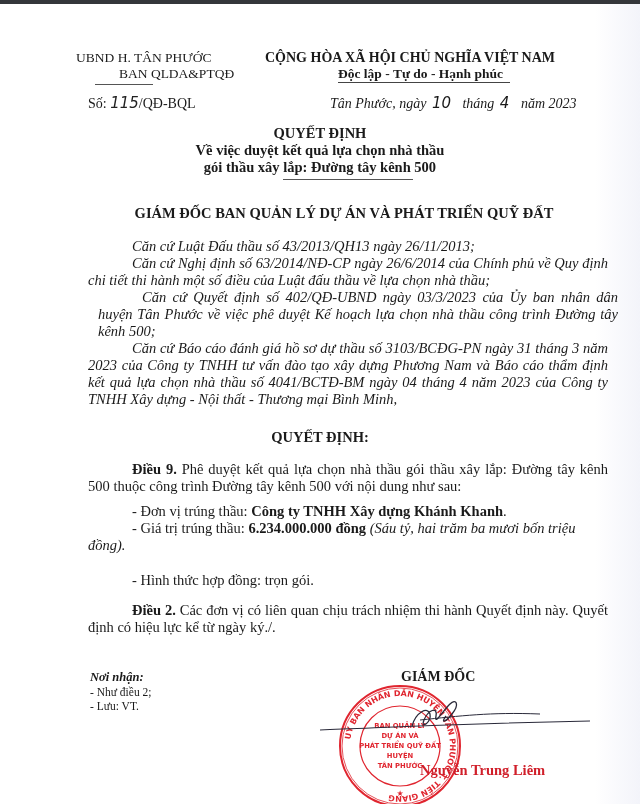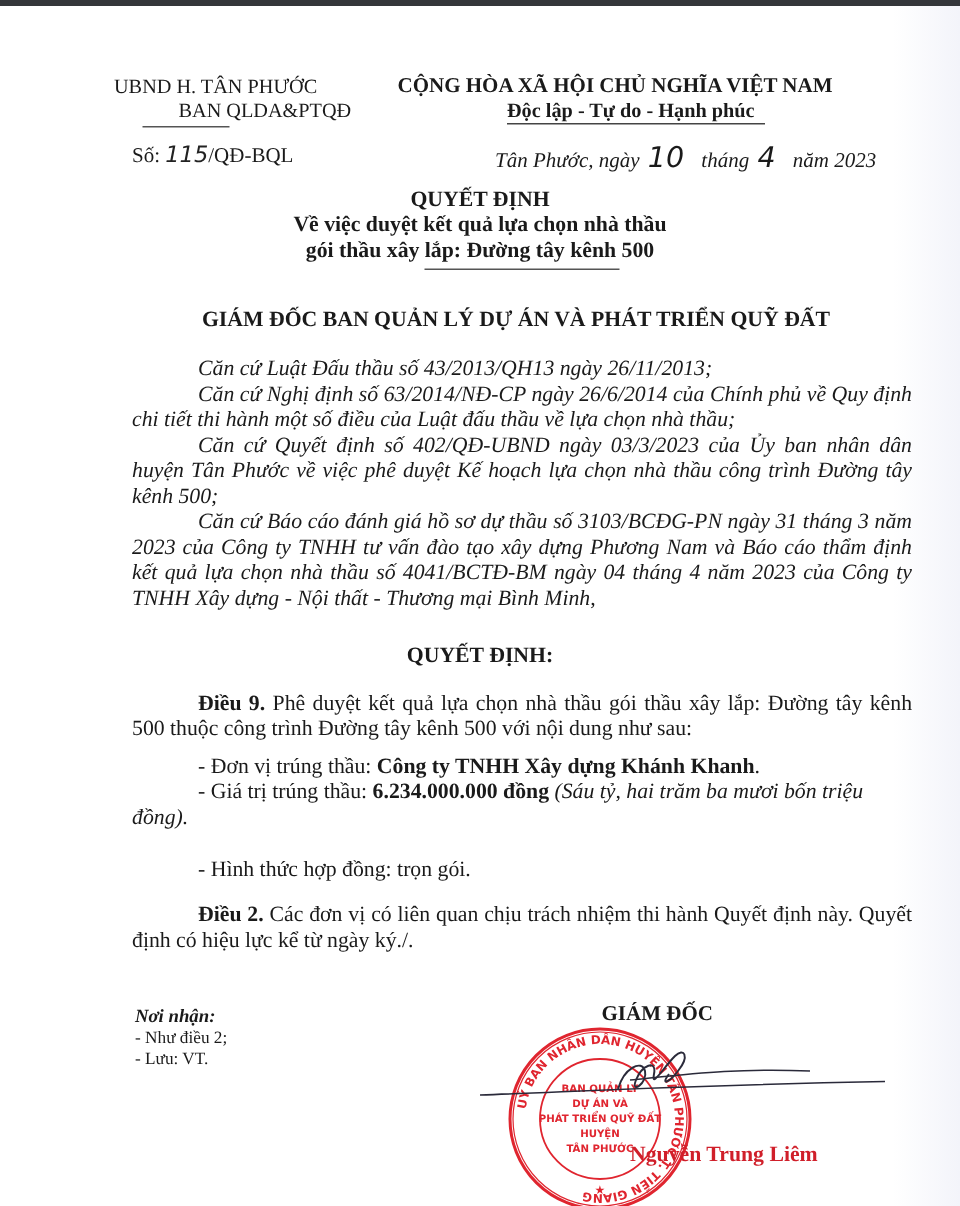--- a/index.html
+++ b/index.html
@@ -24,41 +24,41 @@
     .org1 { left: 76px; top: 46px; font-size: 13.5px; }
     .org2 { left: 79px; top: 62px; font-size: 13.5px; font-weight: normal; margin-left: 40px; }
     .org-line { left: 95px; top: 80px; width: 58px; height: 1px; background: #555; }
     .nation { left: 265px; top: 46px; font-size: 14px; font-weight: bold; }
     .motto { left: 338px; top: 62px; font-size: 13.5px; font-weight: bold; }
     .motto-line { left: 338px; top: 78px; width: 172px; height: 1px; background: #444; }
 
     .docno { left: 88px; top: 90px; font-size: 14px; }
     .docno .hand { font-family: "DejaVu Sans", sans-serif; font-style: italic; font-size: 15px; color: #222; }
     .place { left: 330px; top: 90px; font-size: 14px; font-style: italic; }
-    .place .hand { font-family: "DejaVu Sans", sans-serif; font-style: italic; font-size: 19px; margin: 0 8px 12px 2px; }
+    .place .hand { font-family: "DejaVu Sans", sans-serif; font-style: italic; font-size: 15px; margin: 0 8px 12px 2px; }
 
     .center { left: 0; width: 640px; text-align: center; }
     .title1 { top: 121px; font-size: 14.5px; font-weight: bold; }
     .title2 { top: 138px; font-size: 14.5px; font-weight: bold; }
     .title3 { top: 155px; font-size: 14.5px; font-weight: bold; }
     .title-line { left: 283px; top: 175px; width: 130px; height: 1px; background: #555; }
 
     .authority { top: 201px; font-size: 14.5px; font-weight: bold; padding-left: 24px; }
 
     .para {
       position: absolute; left: 88px; width: 520px;
       font-size: 14.5px; line-height: 17px; text-align: justify;
     }
     .it { font-style: italic; }
     .indent { text-indent: 44px; }
     .b { font-weight: bold; }
 
     .basis1 { top: 234px; }
     .basis2 { top: 251px; }
-    .basis3 { top: 285px; }
+    .basis3 { top: 285px; margin-left: 10px; }
     .basis4 { top: 336px; }
 
     .decide { top: 425px; font-size: 14.5px; font-weight: bold; }
 
     .art1 { top: 457px; }
     .item { position: absolute; left: 132px; font-size: 14.5px; white-space: nowrap; }
     .item1 { top: 499px; }
     .item2 { top: 516px; }
     .item2b { position: absolute; left: 88px; top: 533px; font-size: 14.5px; font-style: italic; }
     .item3 { top: 551px; }

